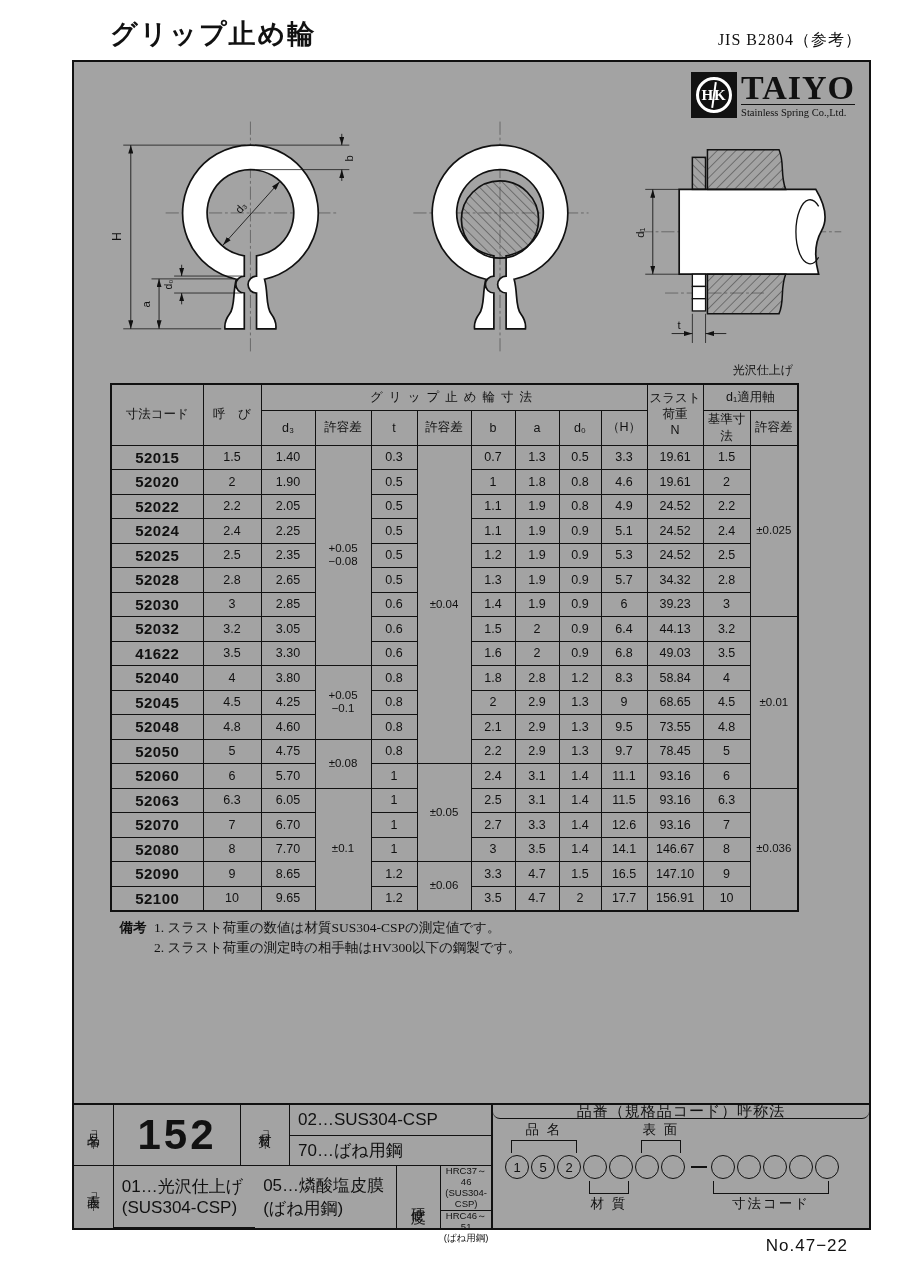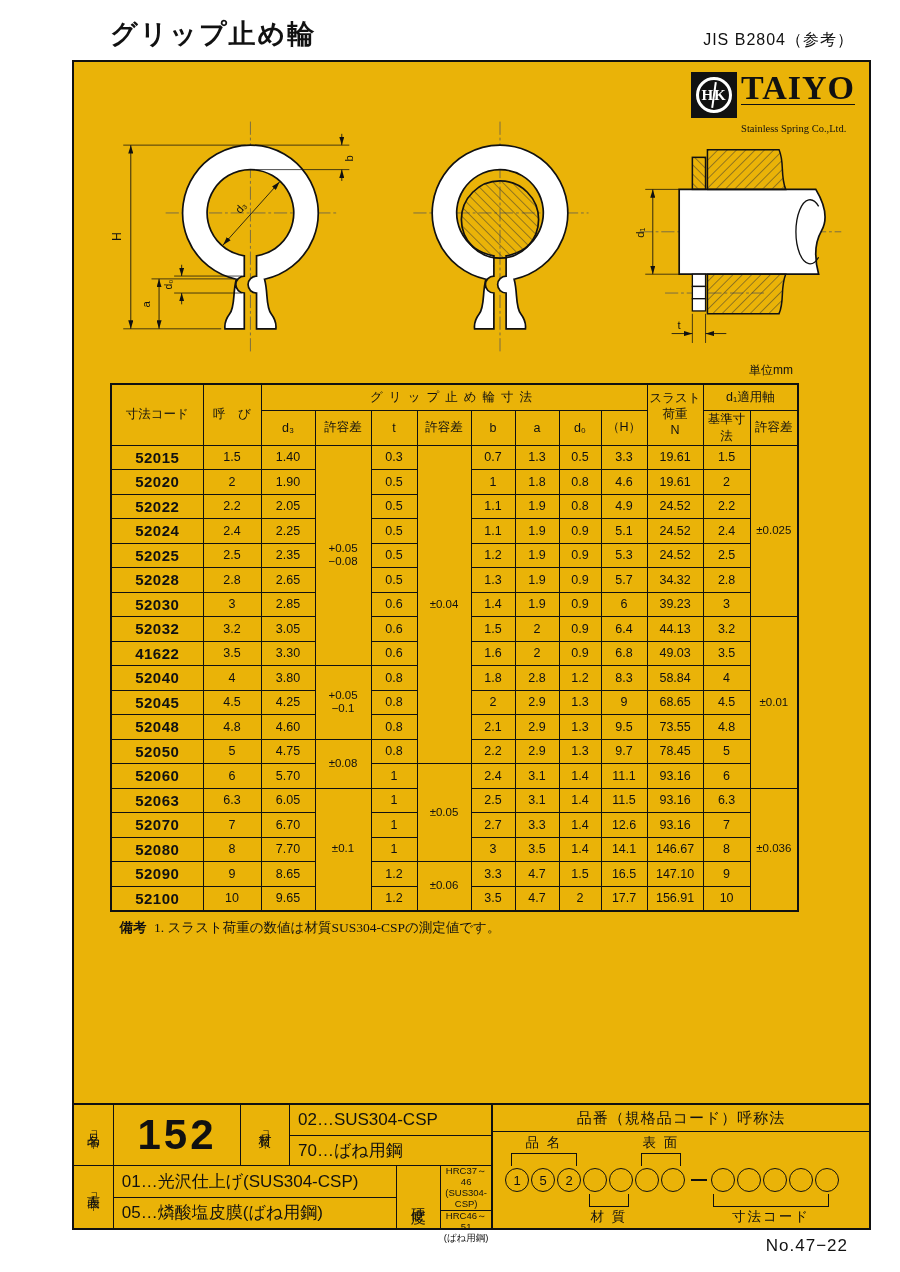--- a/index.html
+++ b/index.html
@@ -4,36 +4,36 @@
 <style>
   * { margin:0; padding:0; box-sizing:border-box; }
   html,body { background:#fff; }
   body {
     width:900px; height:1272px; position:relative;
     font-family:"Liberation Sans","DejaVu Sans",sans-serif;
     color:#111;
   }
   
   .doc-title { position:absolute; left:110px; top:16px; font-size:27px; font-weight:bold; letter-spacing:2px; }
-  .std-ref  { position:absolute; right:46px; top:30px; font-size:16px; letter-spacing:1px; }
+  .std-ref  { position:absolute; right:38px; top:30px; font-size:16px; letter-spacing:1px;font-family:Liberation Serif, serif; }
   .sheet-no { position:absolute; right:52px; top:1236px; font-size:17px; letter-spacing:1px; }
 
   
-  .sheet { position:absolute; left:72px; top:60px; width:799px; height:1170px; border:2px solid #111; background:#eab308; }
+  .sheet { position:absolute; left:72px; top:60px; width:799px; height:1170px; border:2px solid #111; background:#a3a3a3; }
 
   
   .logo { position:absolute; top:10px; right:14px; display:flex; align-items:flex-start; }
   .logo-mark { width:46px; height:46px; background:#111; display:flex; align-items:center; justify-content:center; }
   .logo-circle { width:36px; height:36px; border:3px solid #fff; border-radius:50%;
     display:flex; align-items:center; justify-content:center; position:relative; }
   .logo-circle .bar { position:absolute; left:50%; top:2px; bottom:2px; width:2px; background:#fff; transform:translateX(-50%) rotate(8deg); }
   .logo-hk { color:#fff; font-size:15px; font-weight:bold; letter-spacing:1px; font-family:"Liberation Serif",serif; }
   .logo-text { margin-left:4px; }
   .logo-brand { font-family:"Liberation Serif","DejaVu Serif",serif; font-size:34px; font-weight:bold; line-height:0.95; letter-spacing:1px; }
-  .logo-company { font-family:"Liberation Serif","DejaVu Serif",serif; font-size:10.5px; border-top:1.5px solid #111; padding-top:18px; }
+  .logo-company { font-family:"Liberation Serif","DejaVu Serif",serif; font-size:10.5px; border-top:1.5px solid #111; padding-top:2px; }
 
   
   .drawings { position:absolute; left:14px; top:52px; width:768px; height:252px;
     display:flex; justify-content:center; align-items:flex-start; }
   .drawings svg { display:block; }
   .unit-note { position:absolute; top:300px; right:76px; font-size:12px; }
 
   
   .spec-wrap { position:absolute; left:36px; top:321px; }
   table.spec { border-collapse:collapse; table-layout:fixed; width:687px; border:2px solid #111; }
@@ -62,32 +62,32 @@
   .vcell { display:flex; align-items:center; justify-content:center; border-right:1px solid #111; }
   .vtext { writing-mode:vertical-rl; text-orientation:upright; letter-spacing:1px; line-height:1; display:flex; align-items:center; }
   .vmain { font-size:13px; }
   .vsub  { font-size:8px; }
   .cell-152 { width:128px; display:flex; align-items:center; justify-content:center;
     font-size:42px; font-weight:bold; letter-spacing:3px; border-right:1px solid #111; }
   .w-code { width:40px; }
   .mat-values { width:202px; display:flex; flex-direction:column; }
   .mat-values > div, .surf-values > div { flex:1; display:flex; align-items:center; padding-left:8px; font-size:17px; }
   .mat-values > div:first-child { border-bottom:1px solid #111; }
-  .surf-values { width:285px; display:flex; flex-direction:column; border-right:1px solid #111; }
+  .surf-values { width:285px; display:flex; flex-direction:row; border-right:1px solid #111; }
   .surf-values > div:first-child { border-bottom:1px solid #111; }
   .hard-label { width:44px; border-right:1px solid #111; }
   .hard-label .vmain { font-size:15px; }
   .hard-values { width:50px; display:flex; flex-direction:column; }
   .hard-values > div { flex:1; display:flex; align-items:center; justify-content:center;
     font-size:9.5px; line-height:1.15; white-space:pre-line; text-align:center; }
   .hard-values > div:first-child { border-bottom:1px solid #111; }
 
   .bottom-right { flex:1; display:flex; flex-direction:column; }
-  .naming-title { height:27px; border-bottom:1.5px solid #111; display:flex; align-items:center; justify-content:center;
-    font-size:15px; letter-spacing:1px; }
+  .naming-title { height:14px; border-bottom:1.5px solid #111; display:flex; align-items:center; justify-content:center;
+    font-size:15px; letter-spacing:1px;border-radius:13px; }
   .naming-diagram { position:relative; flex:1; }
   .circles-row { position:absolute; left:12px; top:36px; display:flex; align-items:center; }
   .num-circle { width:24px; height:24px; border:1.5px solid #111; border-radius:50%;
     display:flex; align-items:center; justify-content:center; font-size:13px; margin-right:2px; flex:0 0 auto; }
   .dash { width:16px; height:2px; background:#111; margin:0 4px; flex:0 0 auto; }
   .bracket-top { position:absolute; height:13px; border:1.5px solid #111; border-bottom:none; }
   .bracket-bottom { position:absolute; height:13px; border:1.5px solid #111; border-top:none; }
   .diag-label { position:absolute; font-size:13.5px; letter-spacing:2px; transform:translateX(-50%); white-space:nowrap; }
 </style>
 </head>
@@ -209,21 +209,21 @@
       <text x="33" y="126" font-size="12" text-anchor="middle" transform="rotate(-90 33 126)" fill="#111">d₁</text>
 
       <line x1="84" y1="212" x2="84" y2="243" stroke="#111" stroke-width="0.8"></line>
       <line x1="98" y1="212" x2="98" y2="243" stroke="#111" stroke-width="0.8"></line>
       <line x1="62" y1="233" x2="84" y2="233" stroke="#111" stroke-width="0.9" marker-end="url(#arw)"></line>
       <line x1="120" y1="233" x2="98" y2="233" stroke="#111" stroke-width="0.9" marker-end="url(#arw)"></line>
       <text x="70" y="228" font-size="12" text-anchor="middle" fill="#111">t</text>
     </svg>
   </div>
 
-  <div class="unit-note">単位mm</div>
+  <div class="unit-note">光沢仕上げ</div>
 
   <div class="spec-wrap">
     <table class="spec">
       <colgroup>
         <col style="width:92px">
           <col style="width:58px">
           <col style="width:54px">
           <col style="width:56px">
         <col style="width:46px">
           <col style="width:54px">
@@ -499,20 +499,21 @@
             <td>10</td>
           </tr>
         </tbody>
     </table>
   </div>
 
   <div class="notes">
     <div class="notes-label">備考</div>
     <div>
       <div>1. スラスト荷重の数値は材質SUS304-CSPの測定値です。</div>
+      <div>2. スラスト荷重の測定時の相手軸はHV300以下の鋼製です。</div>
     </div>
   </div>
 
   <div class="bottom">
     <div class="bottom-left">
       <div class="bl-row bl-row1">
         <div class="vcell w-code">
           <div class="vtext">
             <span class="vmain">品名</span>
               <span class="vsub">コード</span>

